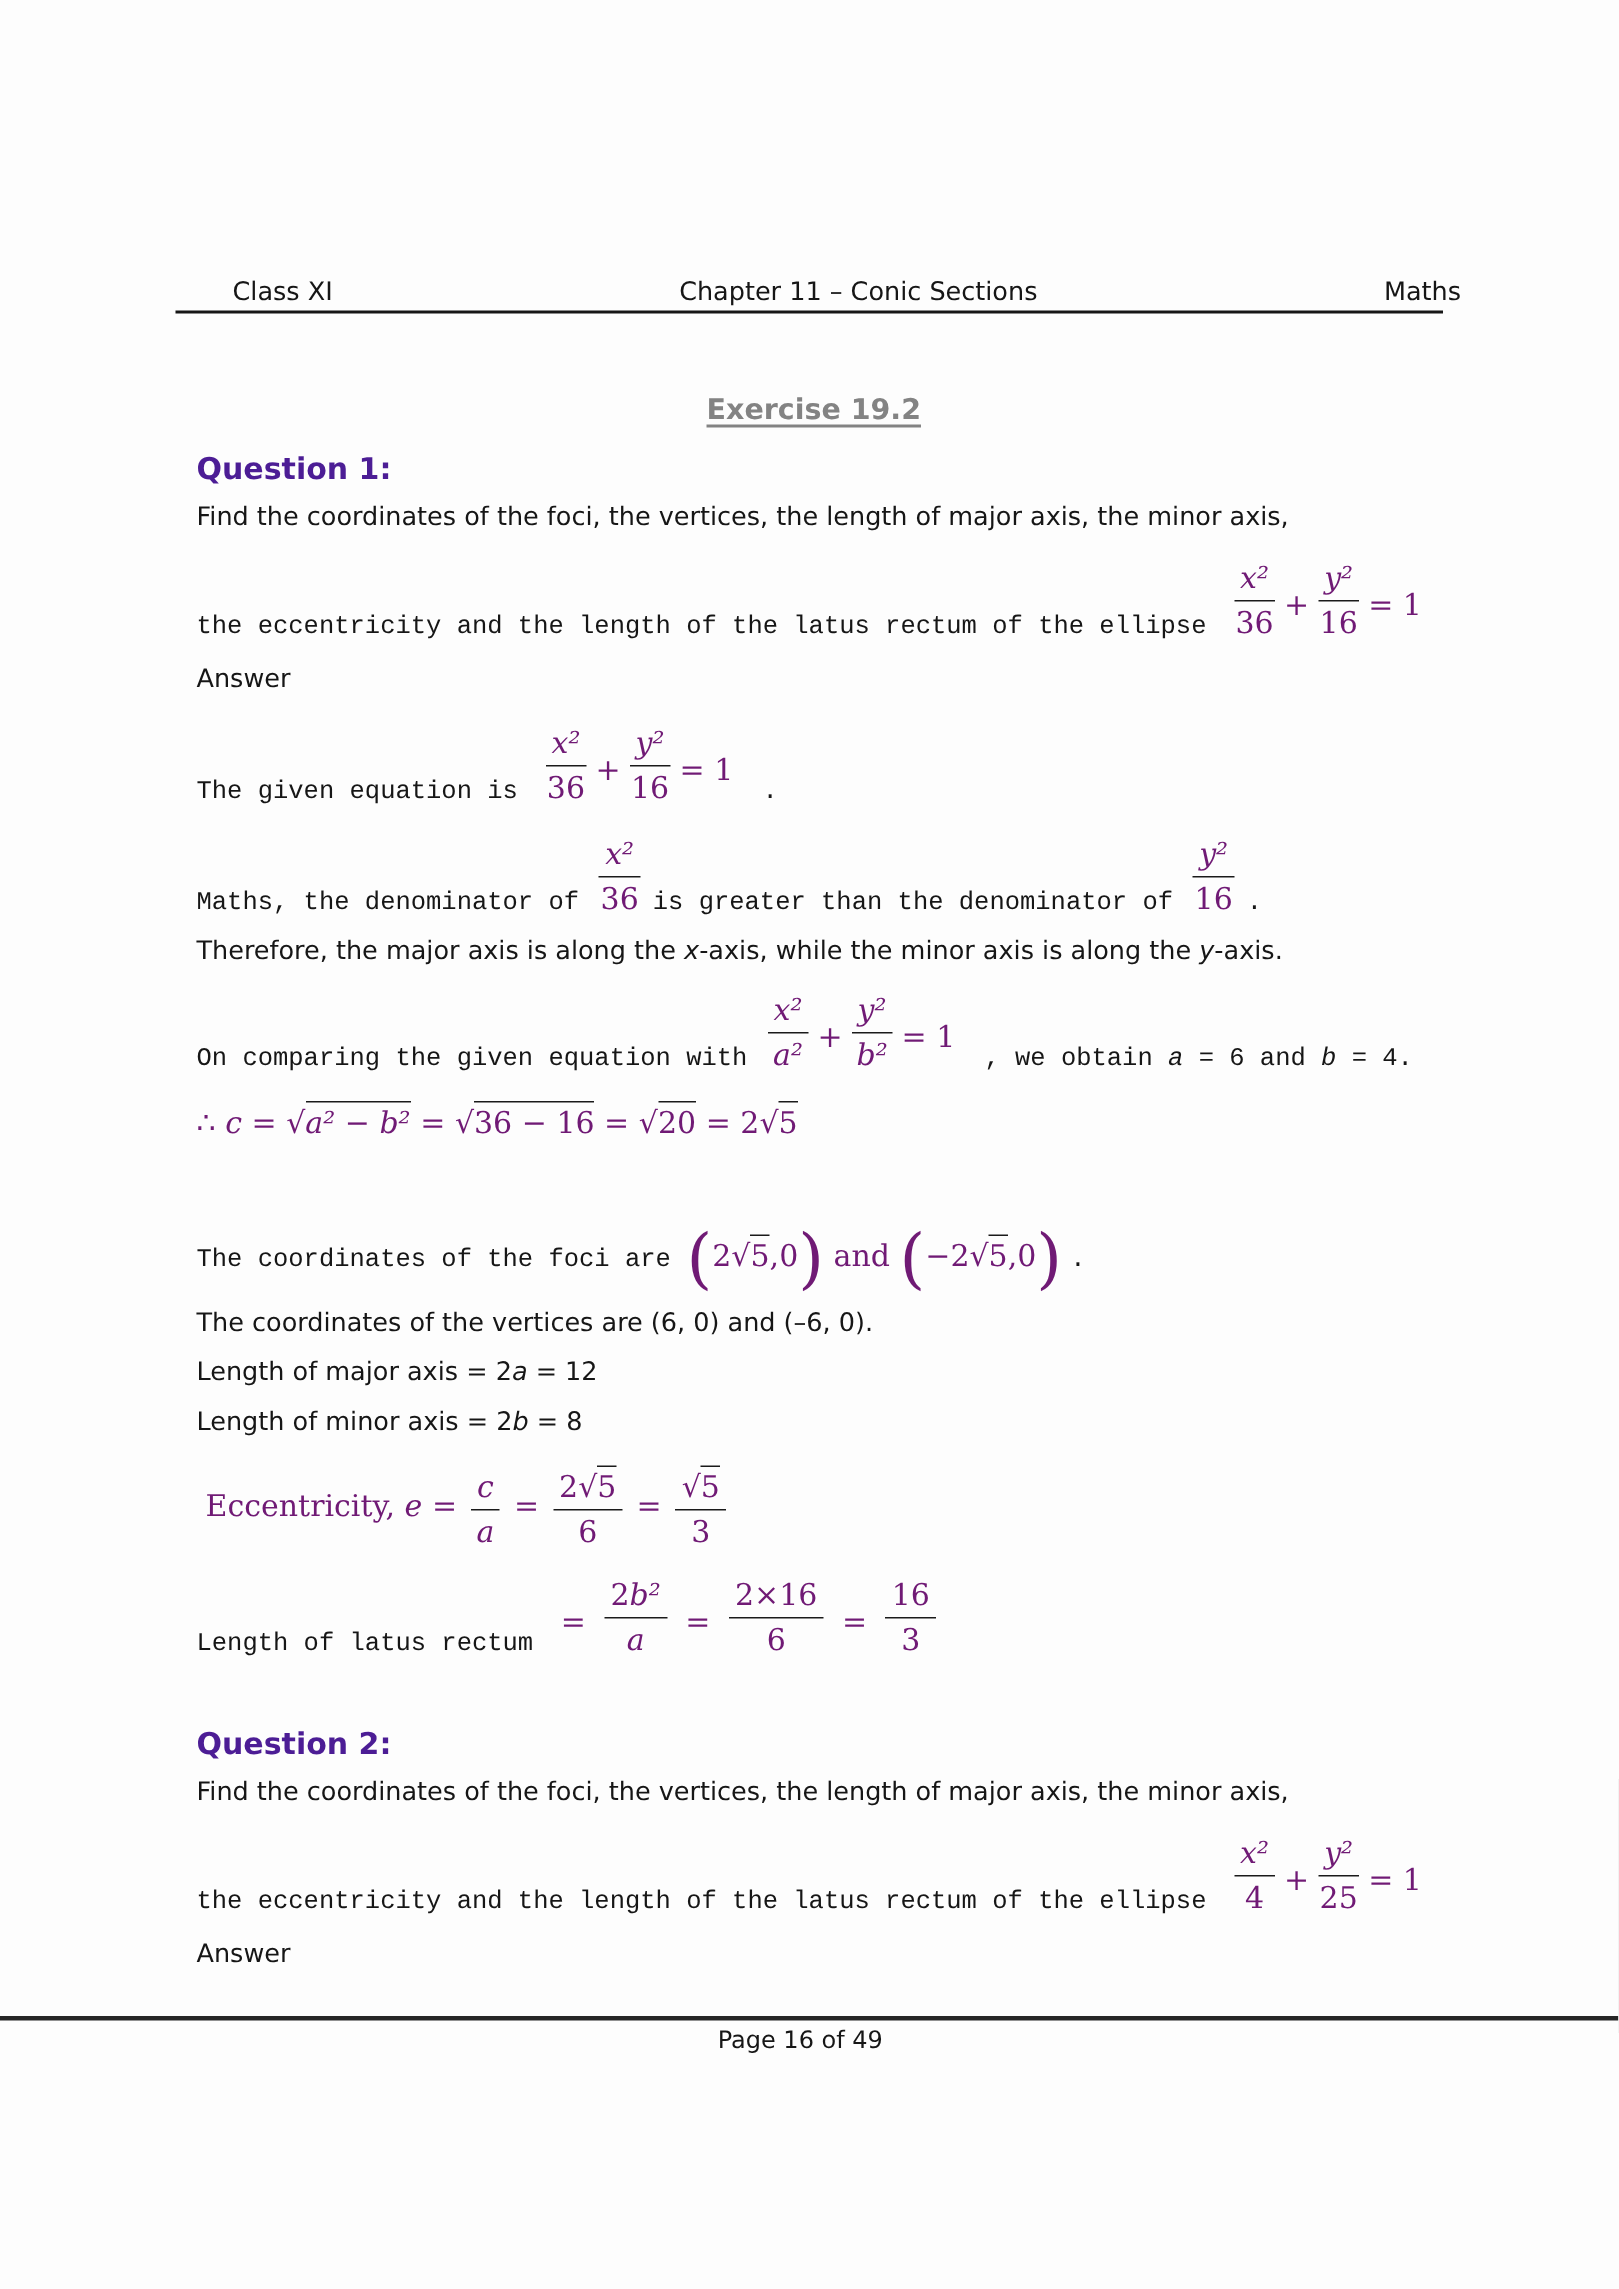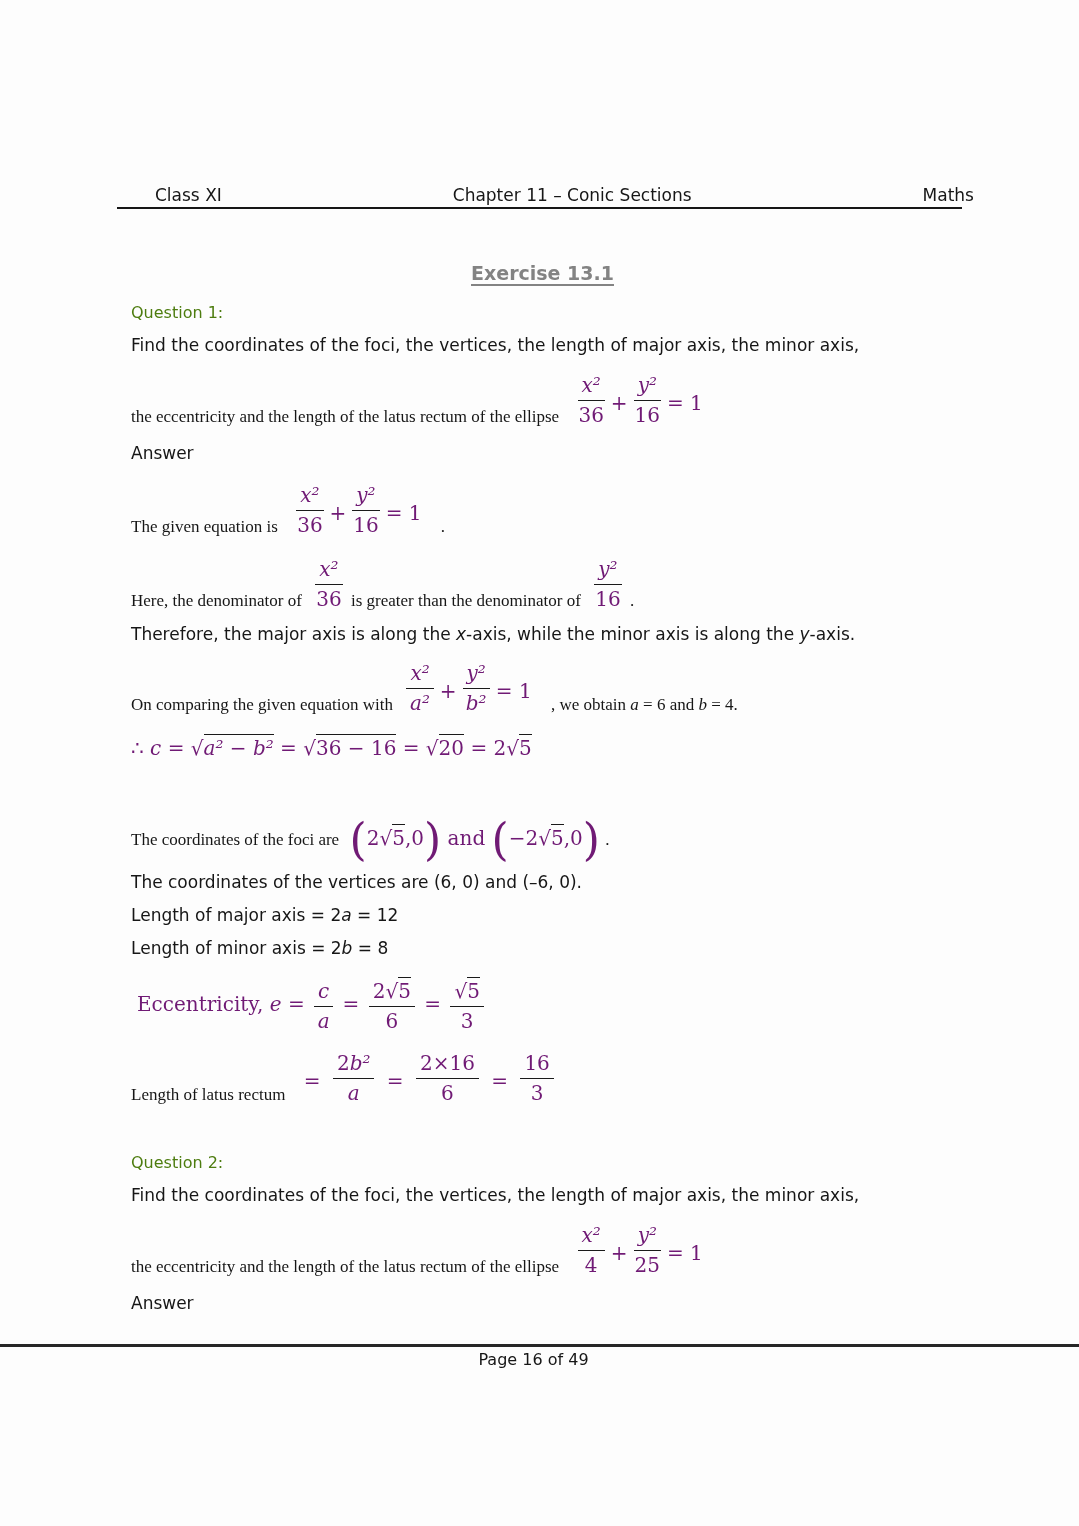--- a/index.html
+++ b/index.html
@@ -2,36 +2,36 @@
 <html><head>
 <meta charset="utf-8">
 <style>
   html,body { margin:0; padding:0; background:#e9e9e9; }
   .page {
     position:relative; width:1079px; height:1526px; margin:0 auto;
     background:#fdfdfd; overflow:hidden;
     font-family:"DejaVu Sans", sans-serif; color:#161616; font-size:17px;
   }
   .p { position:absolute; left:131px; width:823px; line-height:19px; }
-  .t { font-family:Liberation Serif, serif; }
+  .t { font-family:Liberation Mono, monospace; }
   .gap8 { margin-left:10px; }
   .gap4 { margin-left:5px; }
 
   
   .hdr { position:absolute; top:185px; left:131px; width:819px;
          display:flex; justify-content:space-between; font-size:17px;margin-left:24px; }
   .hdr-rule { position:absolute; top:207px; left:117px; width:845px; height:2px; background:#161616; }
   .ftr-rule { position:absolute; top:1344px; left:0; width:1079px; height:3px; background:#262626; }
   .ftr-label { position:absolute; top:1350px; left:0; width:1067px; text-align:center;
                font-weight:normal; font-size:16px; }
 
   .ex-title { position:absolute; top:262px; left:131px; width:823px; text-align:center;
               font-size:19px; font-weight:bold; color:#838383;
               text-decoration:underline; text-decoration-thickness:2px; text-underline-offset:4px; }
-  .q-label { font-size:16px; font-weight:normal; color:#4d7c0f; }
+  .q-label { font-size:20px; font-weight:bold; color:#4c1d95; }
 
   
   .m { font-family:"DejaVu Serif", serif; font-size:20px; color:#701a75; line-height:1.15; white-space:nowrap; }
   .frac  { display:inline-block; text-align:center; vertical-align:baseline; margin:0 3px; }
   .fracm { display:inline-block; text-align:center; vertical-align:middle;   margin:0 3px; }
   .frac .num, .fracm .num { display:block; line-height:27px; padding:0 4px 1px;
                             border-bottom:1.6px solid #1a1a1a; }
   .frac .den, .fracm .den { display:block; line-height:24px; padding-top:2px; }
   .req { vertical-align:12px; margin:0 3px; }    
   .sq  { white-space:nowrap;text-align:center; }
@@ -43,21 +43,21 @@
 
 <div class="page">
 
   <div class="hdr">
     <span>Class XI</span>
     <span>Chapter 11 – Conic Sections</span>
     <span>Maths</span>
   </div>
   <div class="hdr-rule"></div>
 
-  <div class="ex-title">Exercise 13.1</div>
+  <div class="ex-title">Exercise 19.2</div>
 
   <div class="p q-label" style="top:303px">Question 1:</div>
   <div class="p" style="top:336px">Find the coordinates of the foci, the vertices, the length of major axis, the minor axis,</div>
 
   <div class="p" style="top:372px">
     <span class="t">the eccentricity and the length of the latus rectum of the ellipse</span>
     <span class="m gap8">
       <span class="frac"><i class="num">x²</i><span class="den">36</span></span><span class="req">+</span><span class="frac"><i class="num">y²</i><span class="den">16</span></span><span class="req">= 1</span>
     </span>
   </div>
@@ -66,21 +66,21 @@
 
   <div class="p" style="top:482px">
     <span class="t">The given equation is</span>
     <span class="m gap8">
       <span class="frac"><i class="num">x²</i><span class="den">36</span></span><span class="req">+</span><span class="frac"><i class="num">y²</i><span class="den">16</span></span><span class="req">= 1</span>
     </span>
     <span class="t gap8">.</span>
   </div>
 
   <div class="p" style="top:556px">
-    <span class="t">Here, the denominator of</span>
+    <span class="t">Maths, the denominator of</span>
     <span class="m gap4"><span class="frac"><i class="num">x²</i><span class="den">36</span></span></span>
     <span class="t">is greater than the denominator of</span>
     <span class="m gap4"><span class="frac"><i class="num">y²</i><span class="den">16</span></span></span>
     <span class="t">.</span>
   </div>
 
   <div class="p" style="top:625px">
     <span>Therefore, the major axis is along the </span><i>x</i><span>-axis, while the minor axis is along the </span><i>y</i><span>-axis.</span>
   </div>
 

